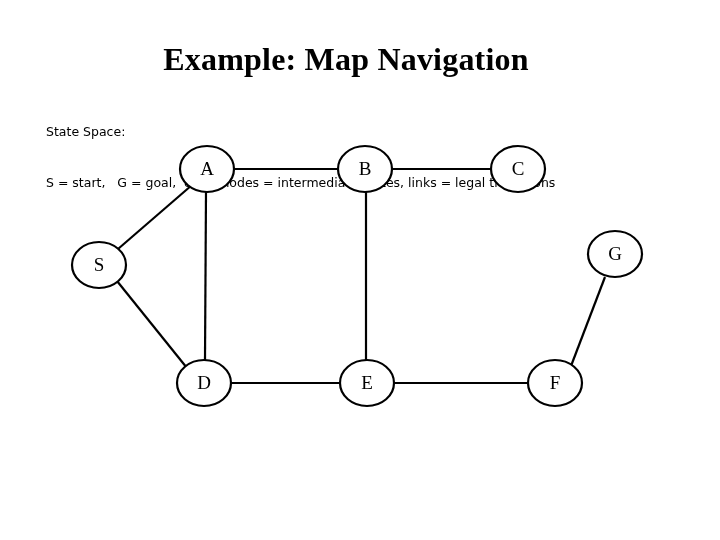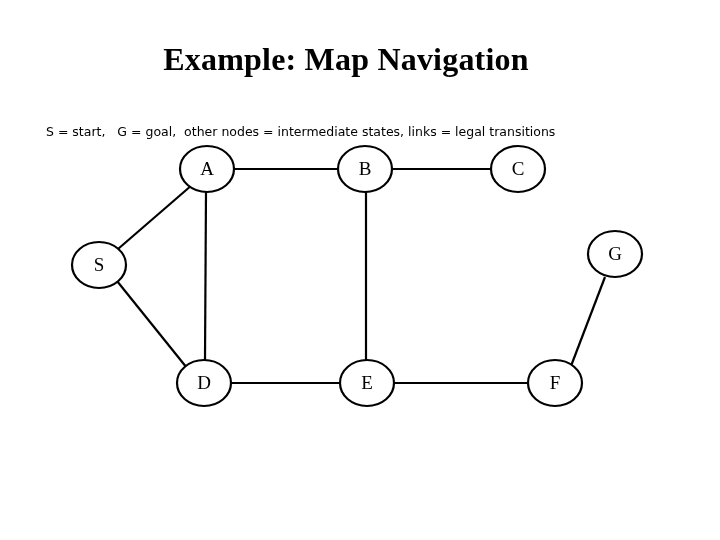--- a/index.html
+++ b/index.html
@@ -57,20 +57,21 @@
   }
 </style>
 </head>
 <body>
 
 <div id="slide">
 
   <div id="slide-title">Example: Map Navigation</div>
 
   <div id="subtitle">
+    <span class="sub-line">State Space:</span>
     <span class="sub-line">S = start,   G = goal,  other nodes = intermediate states, links = legal transitions</span>
   </div>
 
   <svg id="graph" viewBox="0 0 720 540" xmlns="http://www.w3.org/2000/svg">
     <g id="edge-layer">
         <line x1="118" y1="249" x2="192" y2="185" stroke="#000000" stroke-width="2.2" stroke-linecap="butt"></line>
         <line x1="117" y1="281" x2="187" y2="368" stroke="#000000" stroke-width="2.2" stroke-linecap="butt"></line>
         <line x1="234" y1="169" x2="338" y2="169" stroke="#000000" stroke-width="2.2" stroke-linecap="butt"></line>
         <line x1="392" y1="169" x2="491" y2="169" stroke="#000000" stroke-width="2.2" stroke-linecap="butt"></line>
         <line x1="206" y1="192" x2="205" y2="360" stroke="#000000" stroke-width="2.2" stroke-linecap="butt"></line>

